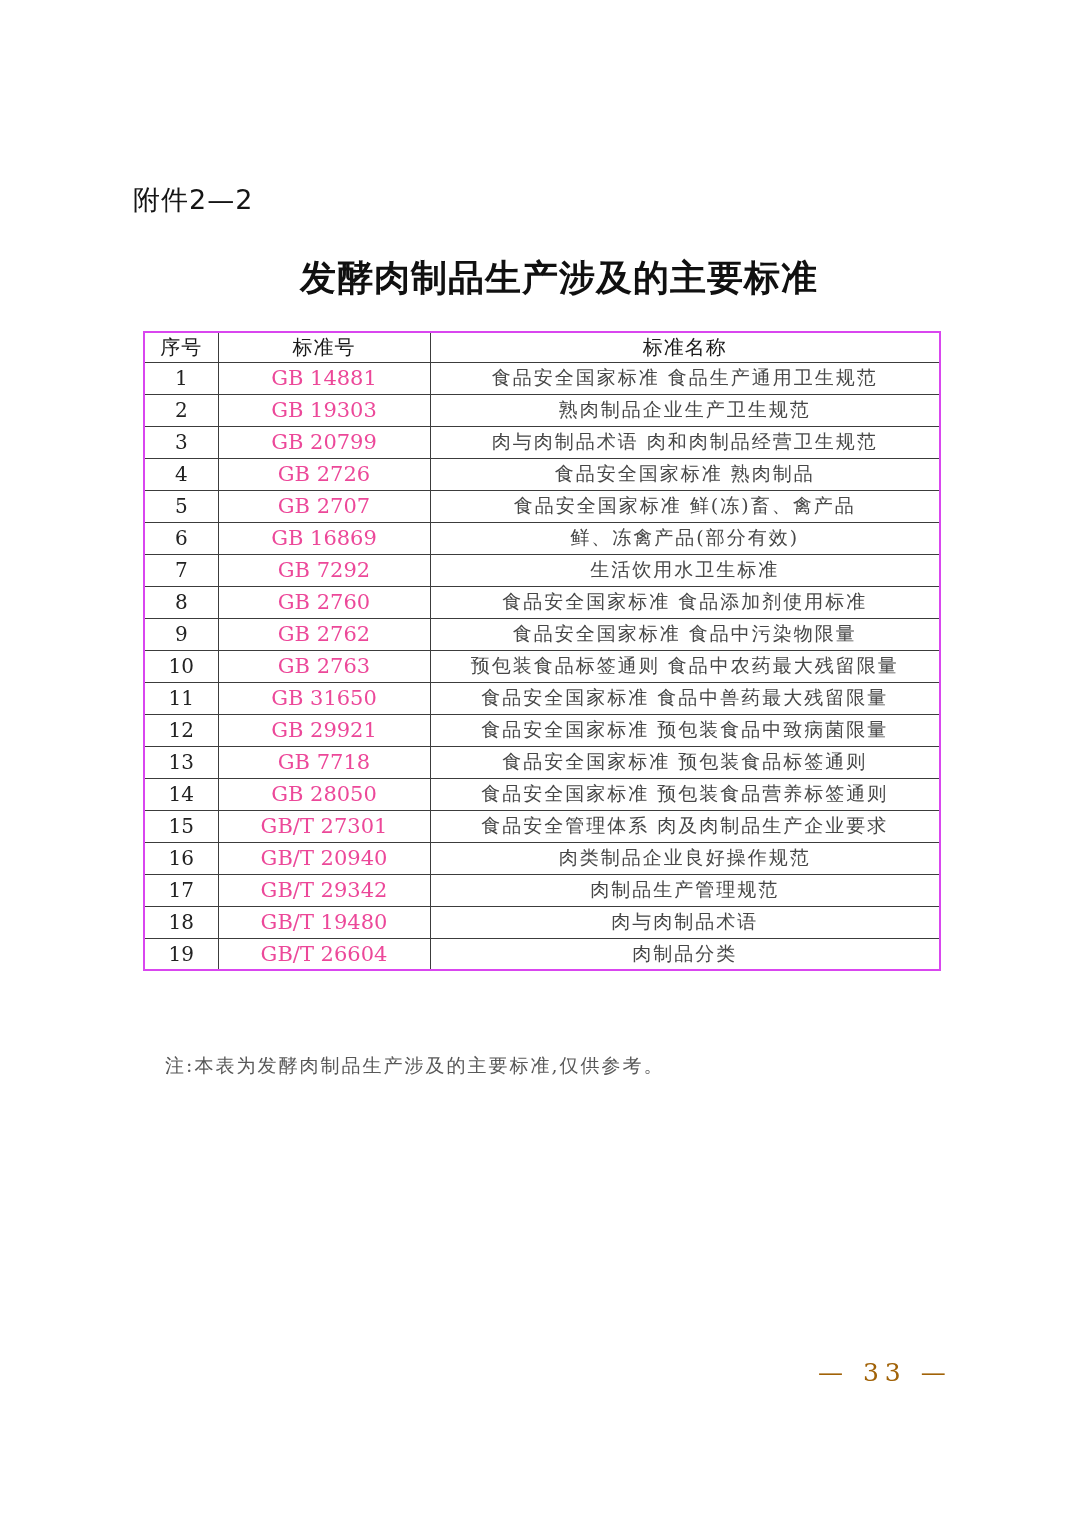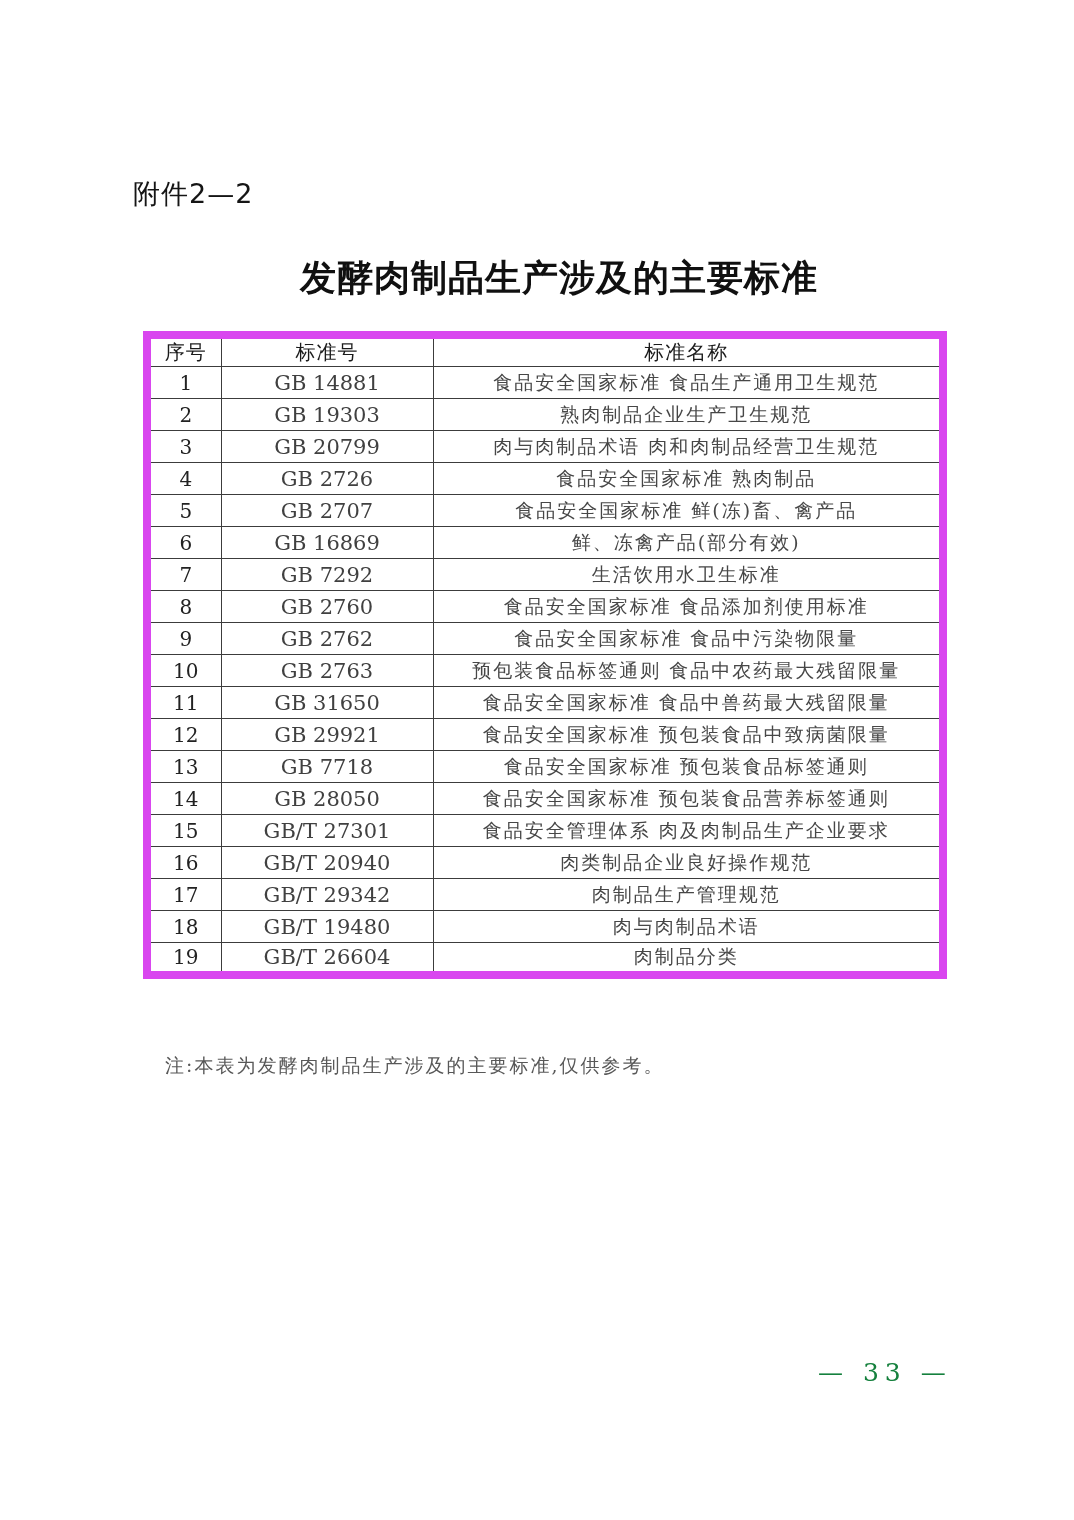--- a/index.html
+++ b/index.html
@@ -10,21 +10,21 @@
     height: 1520px;
     background: #ffffff;
     font-family: "DejaVu Serif", "Liberation Serif", serif;
     color: #1c1c1c;
     overflow: hidden;
     margin: 0 auto;
   }
   .attachment {
     position: absolute;
     left: 133px;
-    top: 176px;
+    top: 182px;
     font-size: 27px;
     font-family: "DejaVu Sans", "Liberation Sans", sans-serif;
     color: #151515;
     letter-spacing: 1px;
   }
   .doc-title {
     position: absolute;
     left: 0;
     top: 254px;
     width: 100%;
@@ -44,38 +44,38 @@
     border-collapse: collapse;
     table-layout: fixed;
   }
   table.standards th,
   table.standards td {
     border: 1px solid #3c3c3c;
     text-align: center;
     vertical-align: middle;
     padding: 0 4px;
   }
-  table.standards { border: 8px solid #d946ef; }
+  table.standards { border: 2px solid #d946ef; }
   table.standards th {
     height: 30px;
     font-size: 20px;
     font-weight: 500;
     font-family: "DejaVu Sans", "Liberation Sans", sans-serif;
     color: #1a1a1a;
     letter-spacing: 1px;
   }
   table.standards td { height: 32px; }
   td.c-no {
     font-size: 20px;
     color: #222;
     font-family: "DejaVu Serif", "Liberation Serif", serif;
   }
   td.c-code {
     font-size: 21px;
-    color: #404040;
+    color: #ec4899;
     font-family: "DejaVu Serif", "Liberation Serif", serif;
   }
   td.c-name {
     font-size: 19px;
     color: #474747;
     letter-spacing: 2px;
     font-family: "DejaVu Serif", "Liberation Serif", serif;
   }
   col.w-no   { width: 74px; }
   col.w-code { width: 212px; }
@@ -88,21 +88,21 @@
     color: #585858;
     letter-spacing: 2px;
     font-family: "DejaVu Serif", "Liberation Serif", serif;
     margin-top: 41px;
   }
   .page-number {
     position: absolute;
     left: 818px;
     top: 1358px;
     font-size: 25px;
-    color: #15803d;
+    color: #a16207;
     letter-spacing: 6px;
     font-family: "DejaVu Serif", "Liberation Serif", serif;
     white-space: nowrap;
   }
 </style>
 </head>
 <body>
 
 <div class="page">
 

